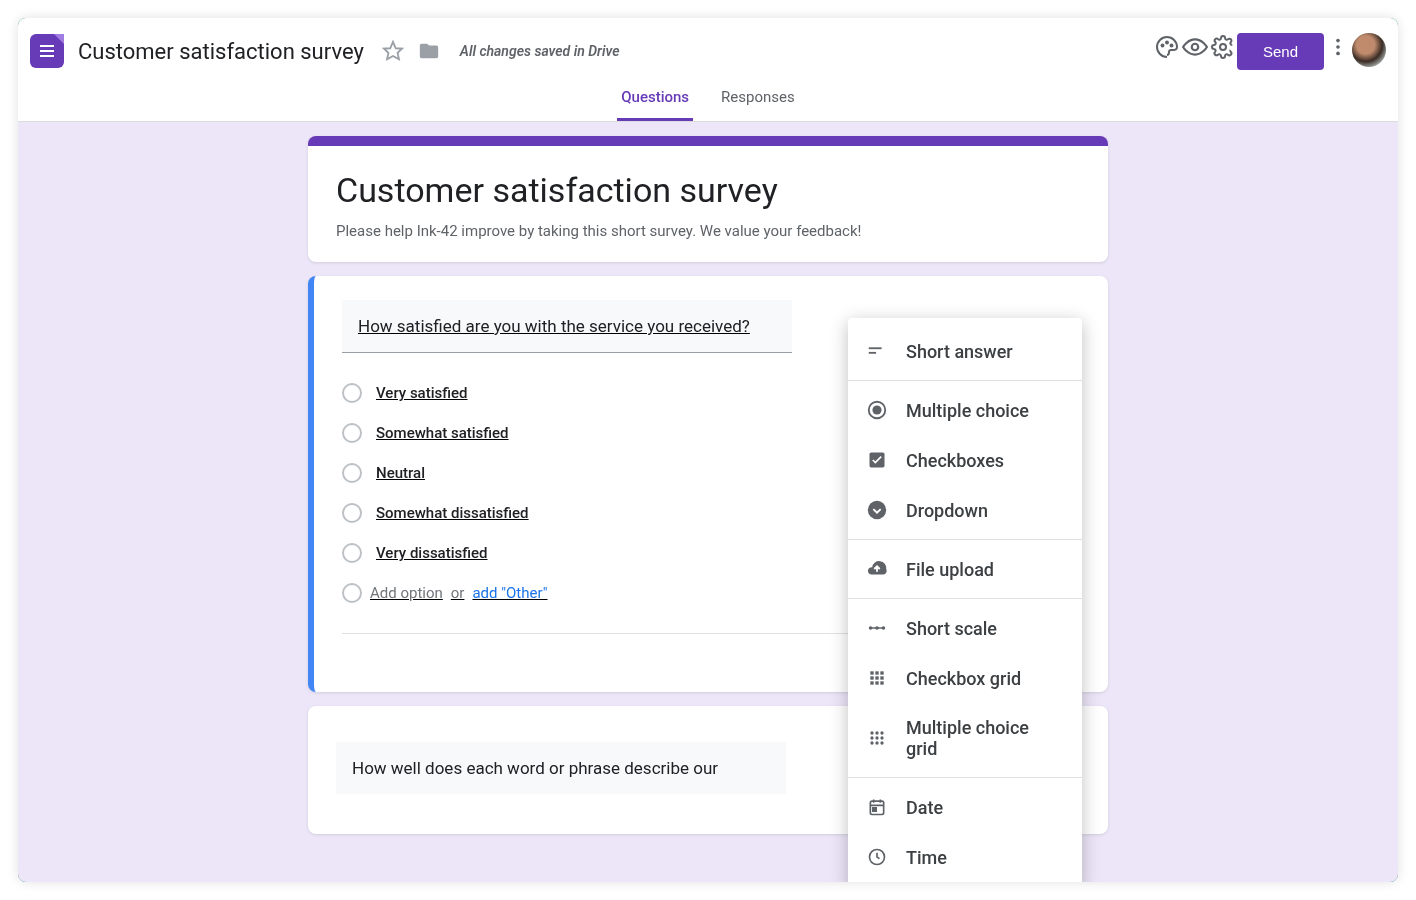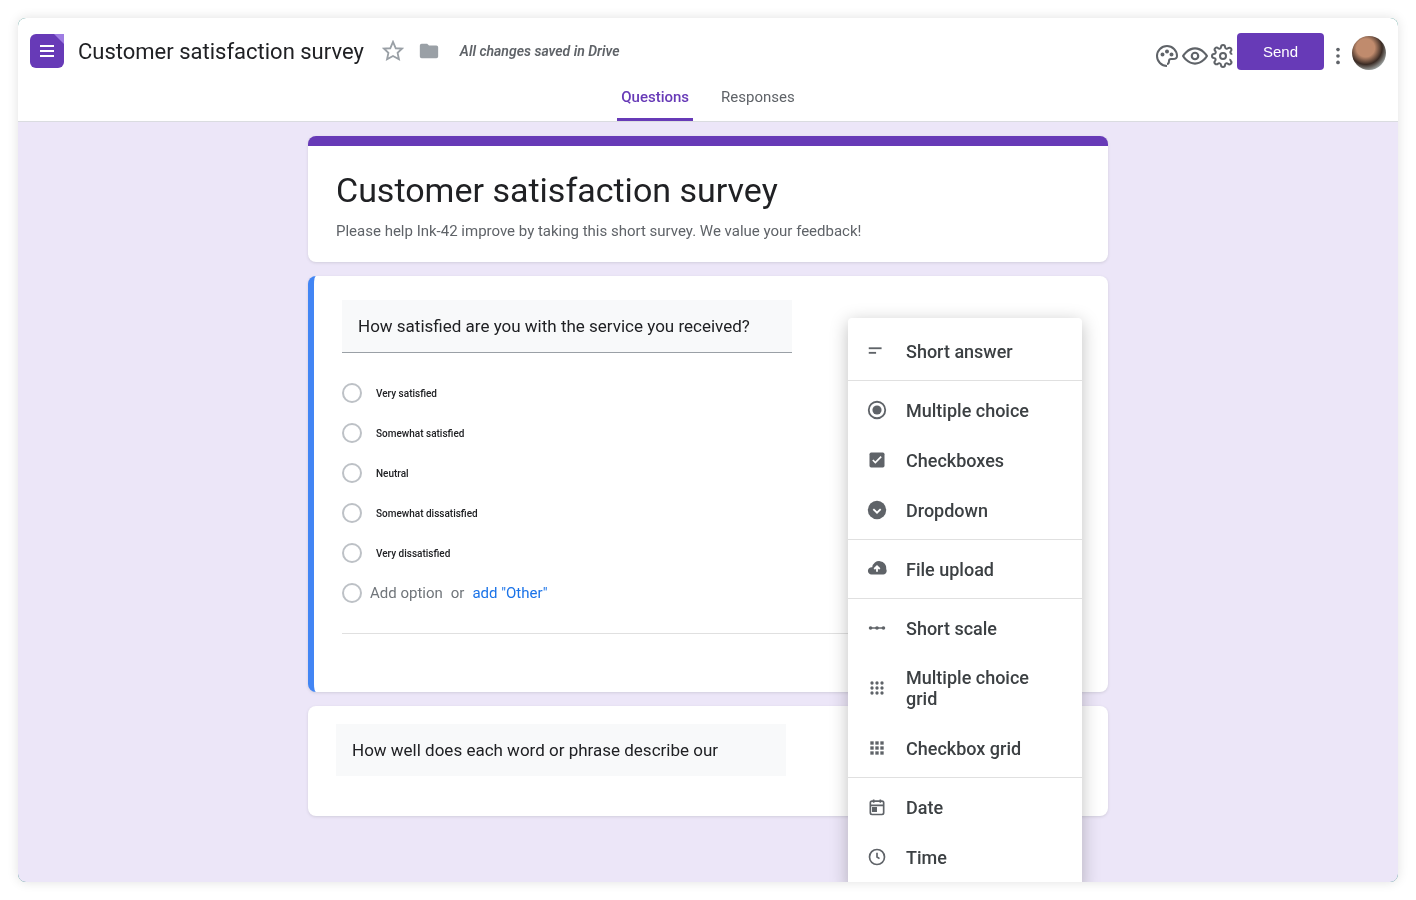--- a/index.html
+++ b/index.html
@@ -62,21 +62,21 @@
   .save-status {
     font-size: 14px;
     font-style: italic;
     color: #5f6368;
     font-weight: 600;
     margin-left: 8px;
   }
   .header-right {
     margin-left: auto;
     display: flex;
-    align-items: flex-end;
+    align-items: flex-start;
     gap: 0;
   }
   .hr-icon {
     width: 28px; height: 28px;
     color: #5f6368;
     display: flex; align-items: center; justify-content: center;
     cursor: pointer;
   }
   .send-btn {
     background: #673ab7;
@@ -125,41 +125,41 @@
     margin: 0 auto 14px auto;
     background: #fff;
     border-radius: 8px;
     box-shadow: 0 1px 3px rgba(60,64,67,0.15);
     position: relative;
   }
   .title-card { border-top: 10px solid #673ab7; padding: 24px 28px 22px; }
   .form-title { font-size: 34px; font-weight: 400; color: #202124; margin-bottom: 12px; }
   .form-desc { font-size: 15px; color: #5f6368; }
   .question-card { padding: 24px 28px 20px; }
-  .question-card.active { border-left: 6px solid #4285f4; }
+  .question-card.active { border-left: 6px solid #4285f4; text-decoration: underline; }
   .q-title {
     font-size: 17px;
     color: #202124;
     background: #f8f9fa;
     padding: 16px 16px;
     border-bottom: 1px solid #9aa0a6;
     width: 450px;
     margin-bottom: 20px;
   }
   .option-row {
     display: flex; align-items: center;
     gap: 14px;
     padding: 10px 0;
   }
   .radio-dot {
     width: 20px; height: 20px;
     border: 2px solid #bdc1c6;
     border-radius: 50%;
   }
-  .option-label { font-size: 10px; color: #202124; font-weight: 500; }
+  .option-label { font-size: 15px; color: #202124; font-weight: 500; }
   .add-option-row { display: flex; align-items: center; gap: 8px; padding: 10px 0; }
   .muted { color: #70757a; font-size: 15px; }
   .add-other { color: #1a73e8; font-size: 15px; cursor: pointer; }
   .card-footer {
     border-top: 1px solid #e0e0e0;
     margin-top: 20px;
     padding-top: 14px;
     display: flex;
     justify-content: flex-end;
   }
@@ -191,21 +191,21 @@
 
   
   .type-selector-collapsed {
     position: absolute;
     right: 26px;
     top: 30px;
     display: flex; align-items: center; gap: 12px;
     color: #3c4043;
     font-size: 15px;
   }
-  .question-card.second { position: relative; padding-top: 18px; }
+  .question-card.second { position: relative; padding-top: 36px; }
 </style>
 </head>
 <body>
 
 <div class="app-shell">
 
   <div class="header">
     <div class="logo">
       <div class="logo-lines">
           <span></span>
@@ -375,53 +375,53 @@
       <div class="menu-item">
         <span class="mi-icon">
           <svg viewBox="0 0 24 24" width="22" height="22" fill="currentColor">
               <circle cx="5" cy="12" r="2"></circle>
               <circle cx="12" cy="12" r="2"></circle>
               <circle cx="19" cy="12" r="2"></circle>
               <rect x="5" y="11.2" width="14" height="1.6"></rect>
             </svg>
         </span>
         <span>Short scale</span>
+      </div>
+      <div class="menu-item">
+        <span class="mi-icon">
+          <svg viewBox="0 0 24 24" width="20" height="20" fill="currentColor">
+              <rect x="4" y="4" width="4" height="4"></rect>
+              <rect x="10" y="4" width="4" height="4"></rect>
+              <rect x="16" y="4" width="4" height="4"></rect>
+              <rect x="4" y="10" width="4" height="4"></rect>
+              <rect x="10" y="10" width="4" height="4"></rect>
+              <rect x="16" y="10" width="4" height="4"></rect>
+              <rect x="4" y="16" width="4" height="4"></rect>
+              <rect x="10" y="16" width="4" height="4"></rect>
+              <rect x="16" y="16" width="4" height="4"></rect>
+            </svg>
+        </span>
+        <span>Checkbox grid</span>
       </div>
       <div class="menu-item">
         <span class="mi-icon">
           <svg viewBox="0 0 24 24" width="20" height="20" fill="currentColor">
               <circle cx="6" cy="6" r="2"></circle>
               <circle cx="12" cy="6" r="2"></circle>
               <circle cx="18" cy="6" r="2"></circle>
               <circle cx="6" cy="12" r="2"></circle>
               <circle cx="12" cy="12" r="2"></circle>
               <circle cx="18" cy="12" r="2"></circle>
               <circle cx="6" cy="18" r="2"></circle>
               <circle cx="12" cy="18" r="2"></circle>
               <circle cx="18" cy="18" r="2"></circle>
             </svg>
         </span>
         <span>Multiple choice grid</span>
       </div>
-      <div class="menu-item">
-        <span class="mi-icon">
-          <svg viewBox="0 0 24 24" width="20" height="20" fill="currentColor">
-              <rect x="4" y="4" width="4" height="4"></rect>
-              <rect x="10" y="4" width="4" height="4"></rect>
-              <rect x="16" y="4" width="4" height="4"></rect>
-              <rect x="4" y="10" width="4" height="4"></rect>
-              <rect x="10" y="10" width="4" height="4"></rect>
-              <rect x="16" y="10" width="4" height="4"></rect>
-              <rect x="4" y="16" width="4" height="4"></rect>
-              <rect x="10" y="16" width="4" height="4"></rect>
-              <rect x="16" y="16" width="4" height="4"></rect>
-            </svg>
-        </span>
-        <span>Checkbox grid</span>
-      </div>
       <div class="menu-sep"></div>
       <div class="menu-item">
         <span class="mi-icon">
           <svg viewBox="0 0 24 24" width="20" height="20" fill="none" stroke="currentColor" stroke-width="2">
               <rect x="4" y="5" width="16" height="16" rx="2"></rect>
               <path d="M4 10h16M8 3v4M16 3v4"></path>
               <rect x="7" y="13" width="4" height="4" fill="currentColor"></rect>
             </svg>
         </span>
         <span>Date</span>

